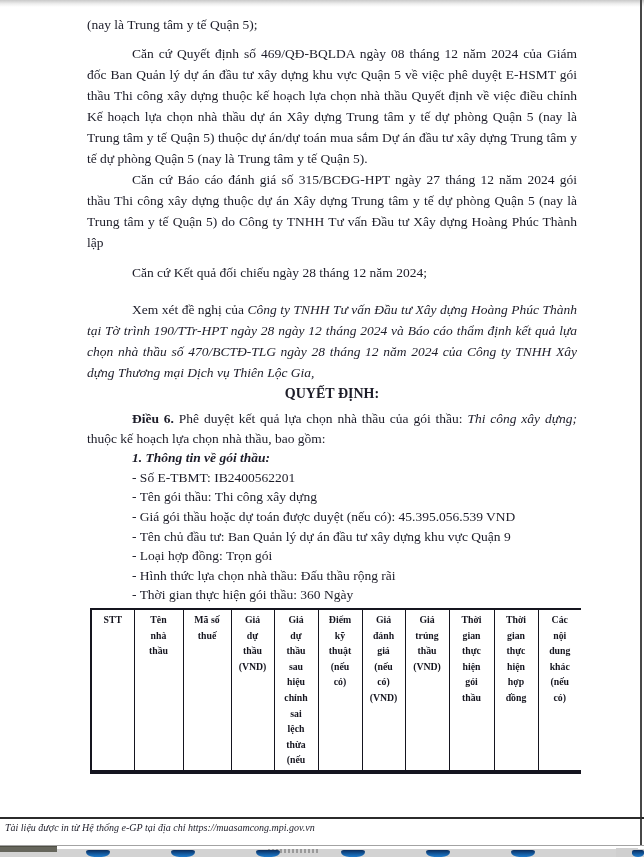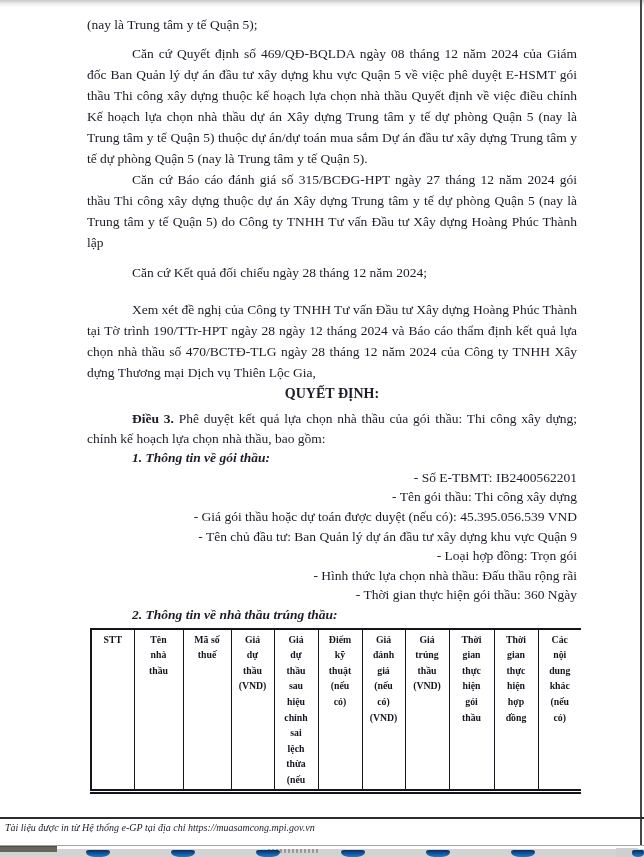--- a/index.html
+++ b/index.html
@@ -24,31 +24,31 @@
     position:absolute; left:87px; top:14px; width:490px;
     font-size:13.5px; line-height:21px; text-align:justify;
   }
   .content p { text-align:justify; }
   .p-first { margin-bottom:8px; }
   .indent { text-indent:45px; }
   .p2 { margin-bottom:0; }
   .p3 { margin-bottom:9px; }
   .p4 { margin-bottom:16px; }
   .p5 { margin-bottom:0; }
-  .it { }
+  .it { font-style:italic; }
   .decision-heading {
     text-align:center; font-weight:bold; font-size:14px;
     line-height:21px; margin-bottom:5px;
   }
   .lower { line-height:19.6px; }
   .subhead {
     font-weight:bold; font-style:italic; margin-left:45px;
     text-align:left;
   }
-  .bullets div { text-align:right; margin-left:45px; }
+  .bullets div { text-align:left; margin-left:45px; }
   .table-clip {
     margin-left:3px; margin-top:3px; width:491px; height:166px;
     overflow:hidden; border-bottom:2px solid #15151f;
   }
   table.bid { border-collapse:collapse; width:491px; table-layout:fixed; border:2px solid #15151f; }
   table.bid th {
     border:1.2px solid #15151f;
     font-weight:bold; font-size:9.8px; line-height:15.6px;
     vertical-align:top; text-align:center;
     padding:2px 1px;
@@ -97,35 +97,34 @@
 <div class="content">
   <p class="p-first">(nay là Trung tâm y tế Quận 5);</p>
   <p class="indent p2">Căn cứ Quyết định số 469/QĐ-BQLDA ngày 08 tháng 12 năm 2024 của Giám đốc Ban Quản lý dự án đầu tư xây dựng khu vực Quận 5 về việc phê duyệt E-HSMT gói thầu Thi công xây dựng thuộc kế hoạch lựa chọn nhà thầu Quyết định về việc điều chỉnh Kế hoạch lựa chọn nhà thầu dự án Xây dựng Trung tâm y tế dự phòng Quận 5 (nay là Trung tâm y tế Quận 5) thuộc dự án/dự toán mua sắm Dự án đầu tư xây dựng Trung tâm y tế dự phòng Quận 5 (nay là Trung tâm y tế Quận 5).</p>
   <p class="indent p3">Căn cứ Báo cáo đánh giá số 315/BCĐG-HPT ngày 27 tháng 12 năm 2024 gói thầu Thi công xây dựng thuộc dự án Xây dựng Trung tâm y tế dự phòng Quận 5 (nay là Trung tâm y tế Quận 5) do Công ty TNHH Tư vấn Đầu tư Xây dựng Hoàng Phúc Thành lập</p>
   <p class="indent p4">Căn cứ Kết quả đối chiếu ngày 28 tháng 12 năm 2024;</p>
   <p class="indent p5"><span>Xem xét đề nghị của </span><span class="it">Công ty TNHH Tư vấn Đầu tư Xây dựng Hoàng Phúc Thành tại Tờ trình 190/TTr-HPT ngày 28 ngày 12 tháng 2024 và Báo cáo thẩm định kết quả lựa chọn nhà thầu số 470/BCTĐ-TLG ngày 28 tháng 12 năm 2024 của Công ty TNHH Xây dựng Thương mại Dịch vụ Thiên Lộc Gia,</span></p>
 
   <div class="decision-heading">QUYẾT ĐỊNH:</div>
 
   <div class="lower">
-    <p class="indent"><b>Điều 3.</b><span> Phê duyệt kết quả lựa chọn nhà thầu của gói thầu: </span><span class="it">Thi công xây dựng;</span><span> chỉnh kế hoạch lựa chọn nhà thầu, bao gồm:</span></p>
+    <p class="indent"><b>Điều 6.</b><span> Phê duyệt kết quả lựa chọn nhà thầu của gói thầu: </span><span class="it">Thi công xây dựng;</span><span> thuộc kế hoạch lựa chọn nhà thầu, bao gồm:</span></p>
 
     <div class="subhead">1. Thông tin về gói thầu:</div>
 
     <div class="bullets">
       <div>- Số E-TBMT: IB2400562201</div>
       <div>- Tên gói thầu: Thi công xây dựng</div>
       <div>- Giá gói thầu hoặc dự toán được duyệt (nếu có): 45.395.056.539 VND</div>
       <div>- Tên chủ đầu tư: Ban Quản lý dự án đầu tư xây dựng khu vực Quận 9</div>
       <div>- Loại hợp đồng: Trọn gói</div>
       <div>- Hình thức lựa chọn nhà thầu: Đấu thầu rộng rãi</div>
       <div>- Thời gian thực hiện gói thầu: 360 Ngày</div>
     </div>
 
-    <div class="subhead">2. Thông tin về nhà thầu trúng thầu:</div>
 
     <div class="table-clip">
       <table class="bid">
         <colgroup>
           <col style="width:43px">
             <col style="width:49px">
             <col style="width:48px">
           <col style="width:43px">
             <col style="width:44px">
             <col style="width:44px">

